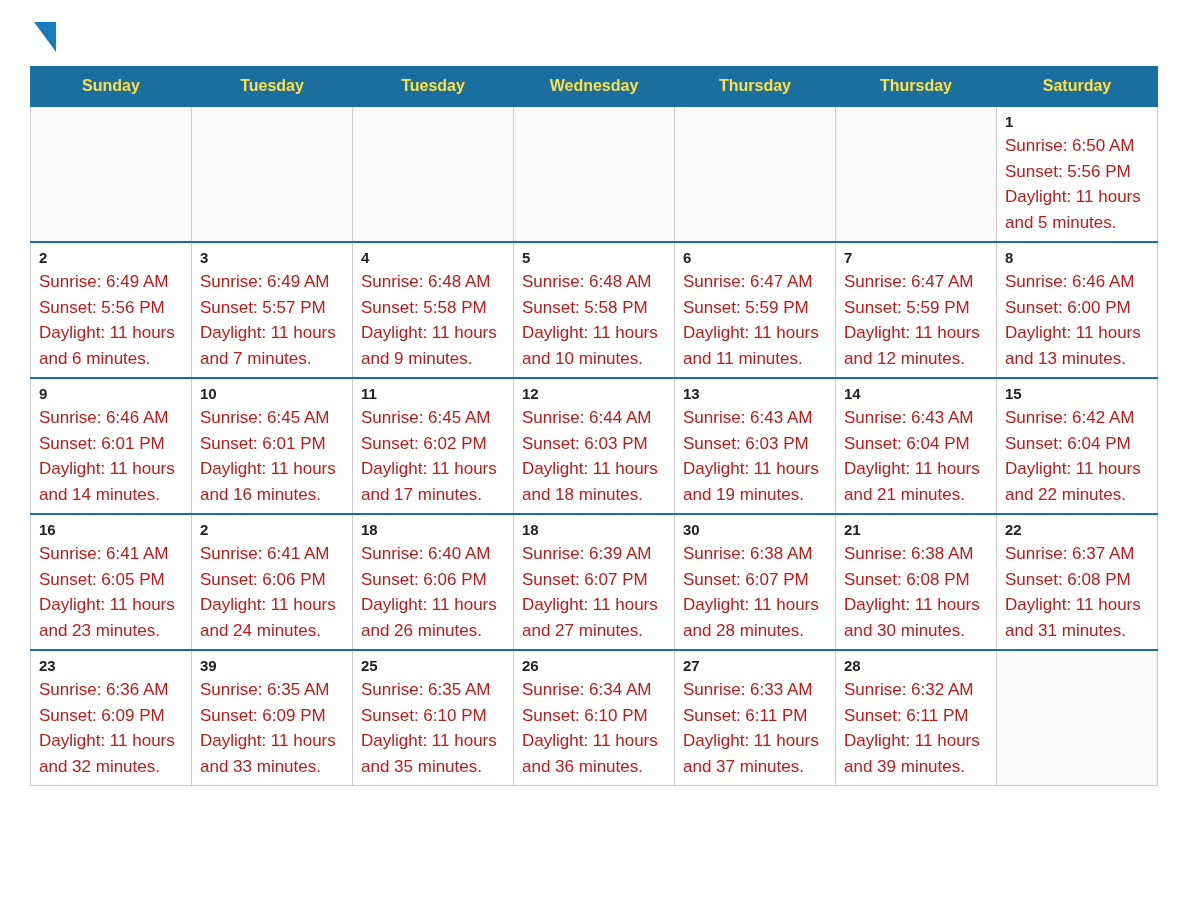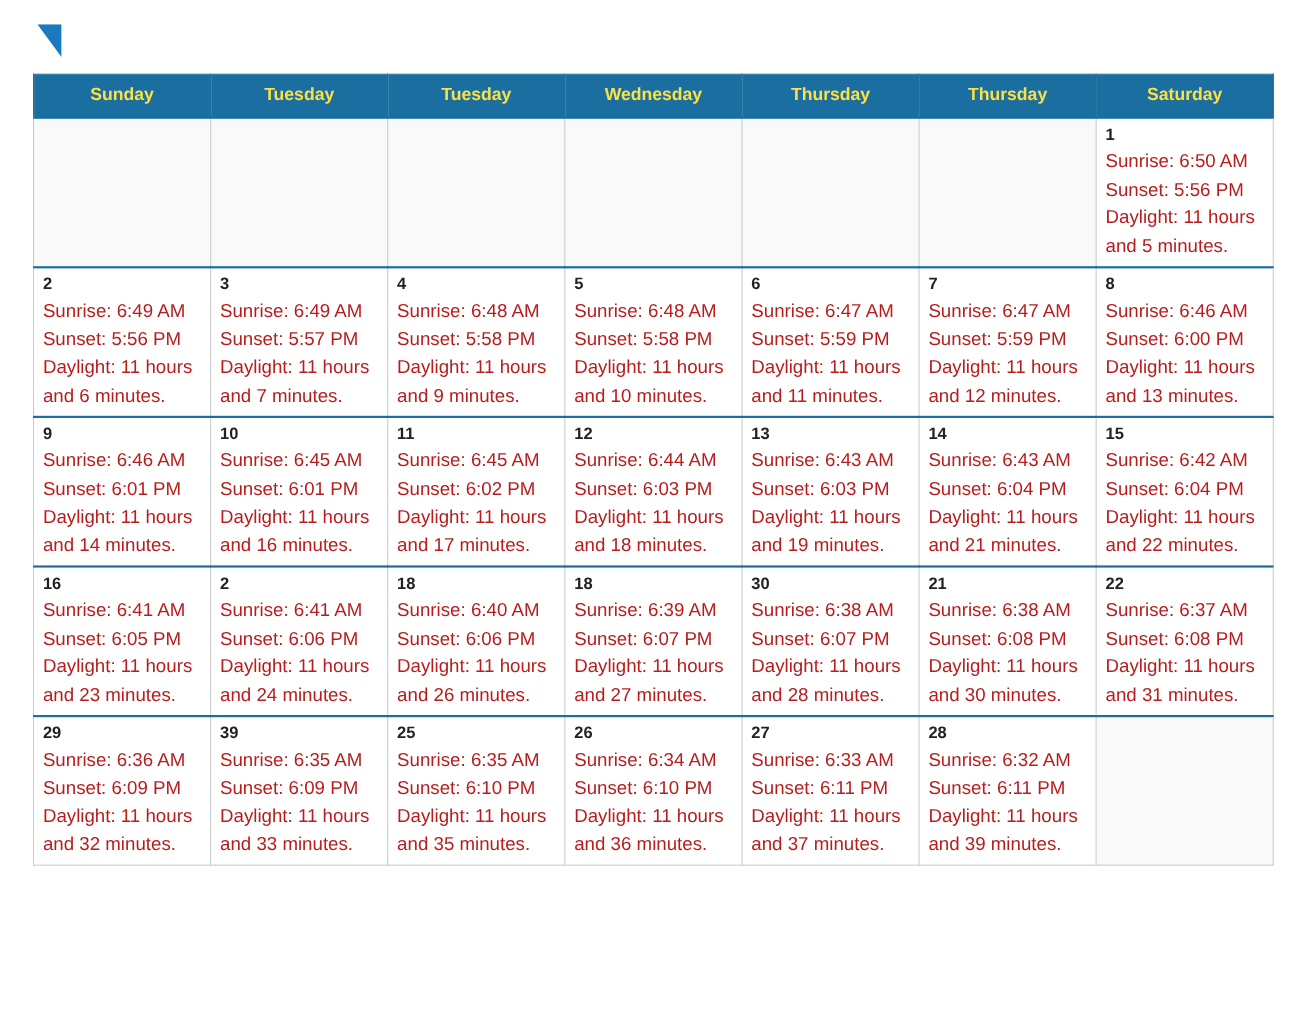--- a/index.html
+++ b/index.html
@@ -234,21 +234,21 @@
           <div class="day-number">21</div>
           <div class="day-info">Sunrise: 6:38 AM<br>Sunset: 6:08 PM<br>Daylight: 11 hours and 30 minutes.</div>
         </td>
         <td>
           <div class="day-number">22</div>
           <div class="day-info">Sunrise: 6:37 AM<br>Sunset: 6:08 PM<br>Daylight: 11 hours and 31 minutes.</div>
         </td>
       </tr>
       <tr>
         <td>
-          <div class="day-number">29</div>
+          <div class="day-number">23</div>
           <div class="day-info">Sunrise: 6:36 AM<br>Sunset: 6:09 PM<br>Daylight: 11 hours and 32 minutes.</div>
         </td>
         <td>
           <div class="day-number">39</div>
           <div class="day-info">Sunrise: 6:35 AM<br>Sunset: 6:09 PM<br>Daylight: 11 hours and 33 minutes.</div>
         </td>
         <td>
           <div class="day-number">25</div>
           <div class="day-info">Sunrise: 6:35 AM<br>Sunset: 6:10 PM<br>Daylight: 11 hours and 35 minutes.</div>
         </td>

